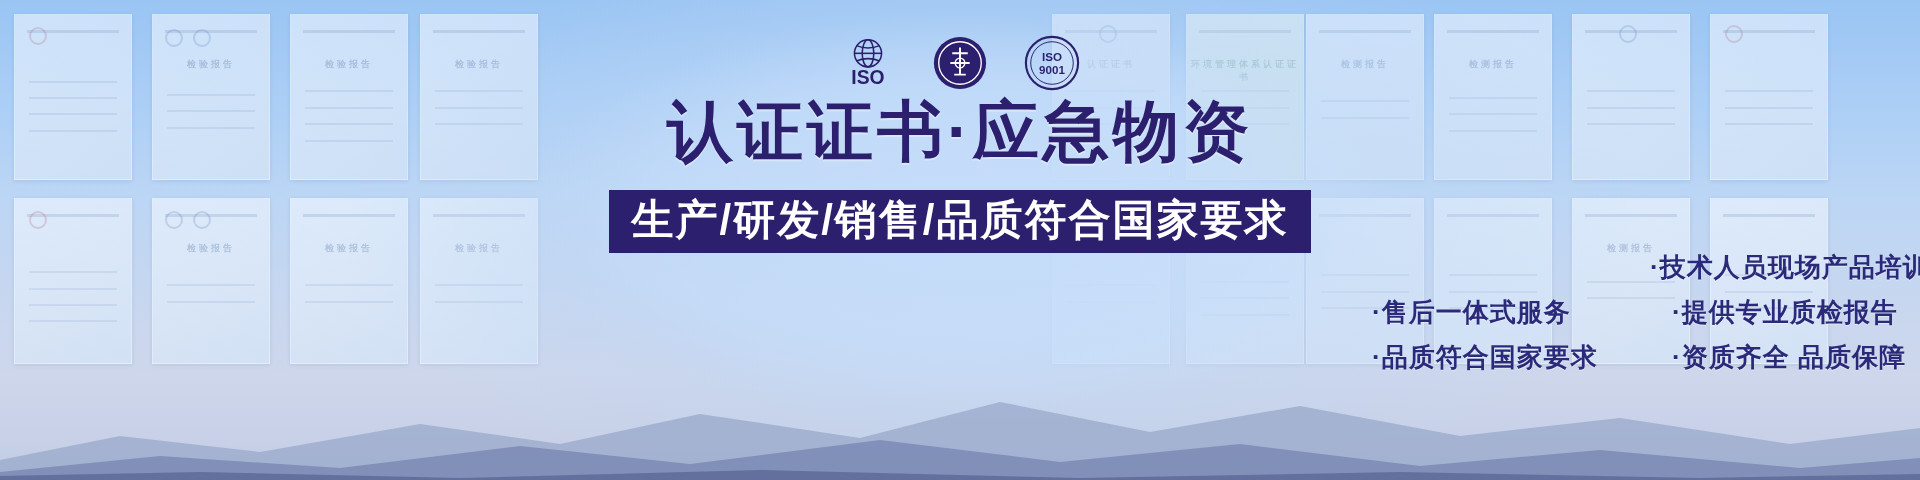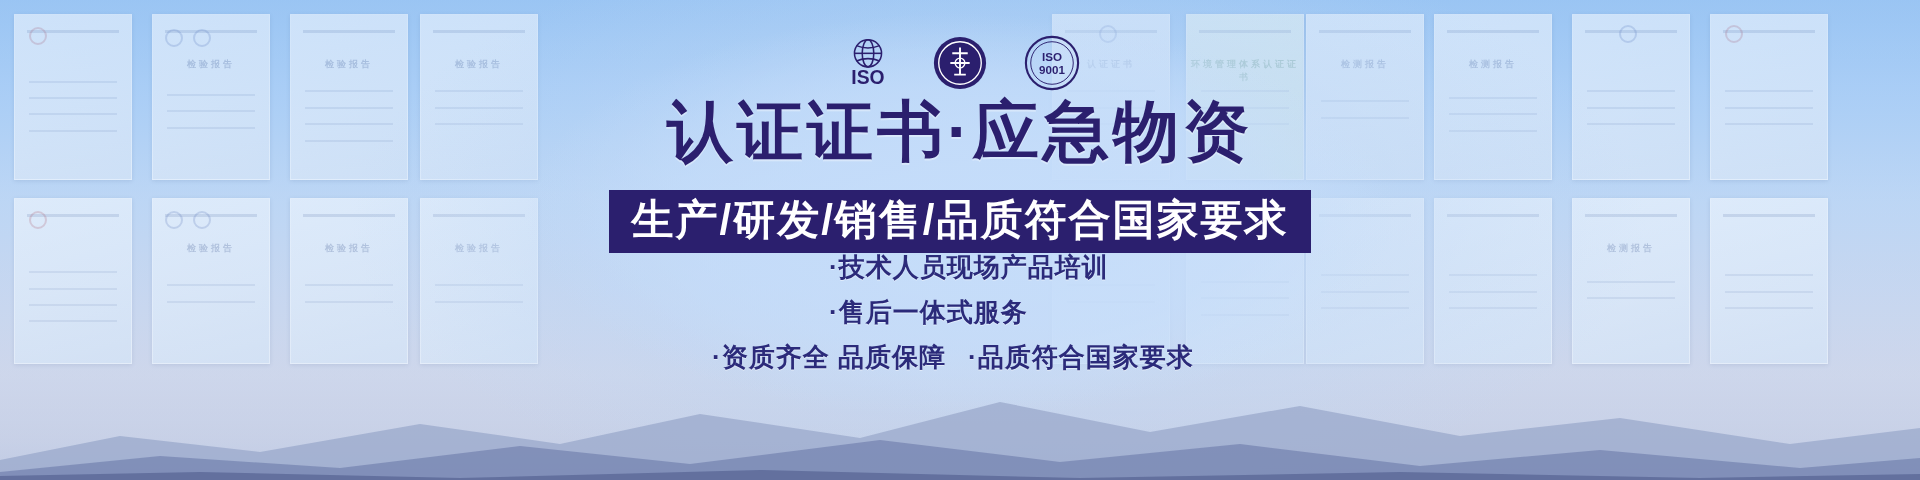--- a/index.html
+++ b/index.html
@@ -85,21 +85,21 @@
     background:#2b1f6e;
     color:#ffffff;
     font-size:42px; font-weight:bold; letter-spacing:2px;
     padding:8px 22px 10px 22px;
     line-height:1.06;
     white-space:nowrap;
   }
   
   .bullets {
     position:absolute; top:250px; left:0; width:1920px;
-    display:flex; flex-direction:column; align-items:center;
+    display:flex; flex-direction:column; align-items:flex-end;
     gap:10px;
   }
   .brow { display:flex; justify-content:center; }
   .bcell {
     width:278px;
     font-size:26px; font-weight:bold; color:#2b2a7a;
     letter-spacing:1px; white-space:nowrap;
     text-shadow:0 1px 0 rgba(255,255,255,.45);
   }
   .bcell.left  { text-align:left;  padding-left:8px; }
@@ -287,20 +287,21 @@
   <div class="subwrap">
     <span class="subbar">生产/研发/销售/品质符合国家要求</span>
   </div>
 
   <div class="bullets">
     <div class="brow">
       <span class="bcell left">·技术人员现场产品培训</span>
     </div>
     <div class="brow">
       <span class="bcell left">·售后一体式服务</span>
+      <span class="bcell right">·提供专业质检报告</span>
     </div>
     <div class="brow">
+      <span class="bcell left">·品质符合国家要求</span>
       <span class="bcell right">·资质齐全 品质保障</span>
-      <span class="bcell left">·品质符合国家要求</span>
     </div>
   </div>
 
 </div>
 
 </body></html>

